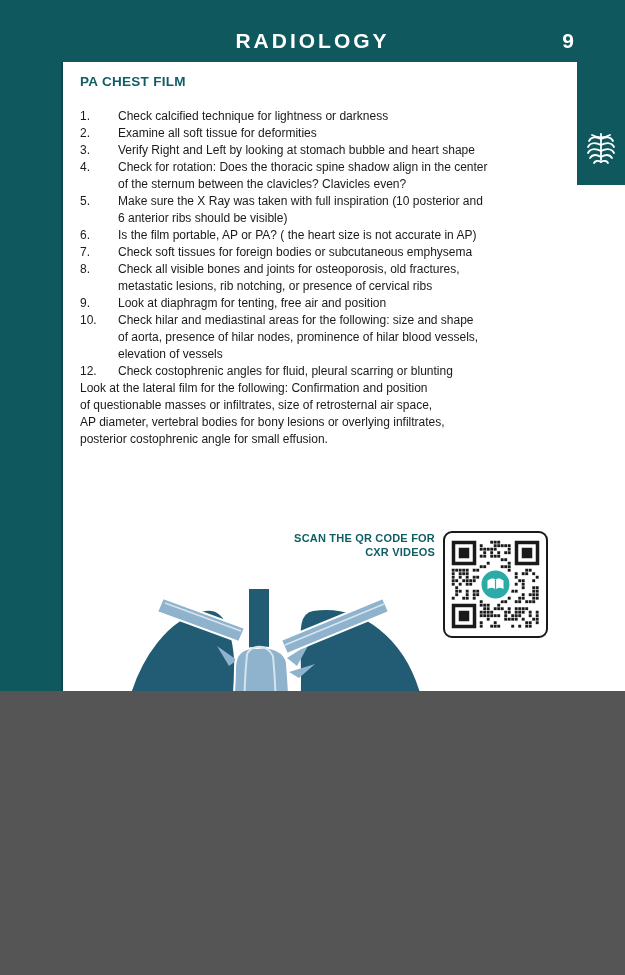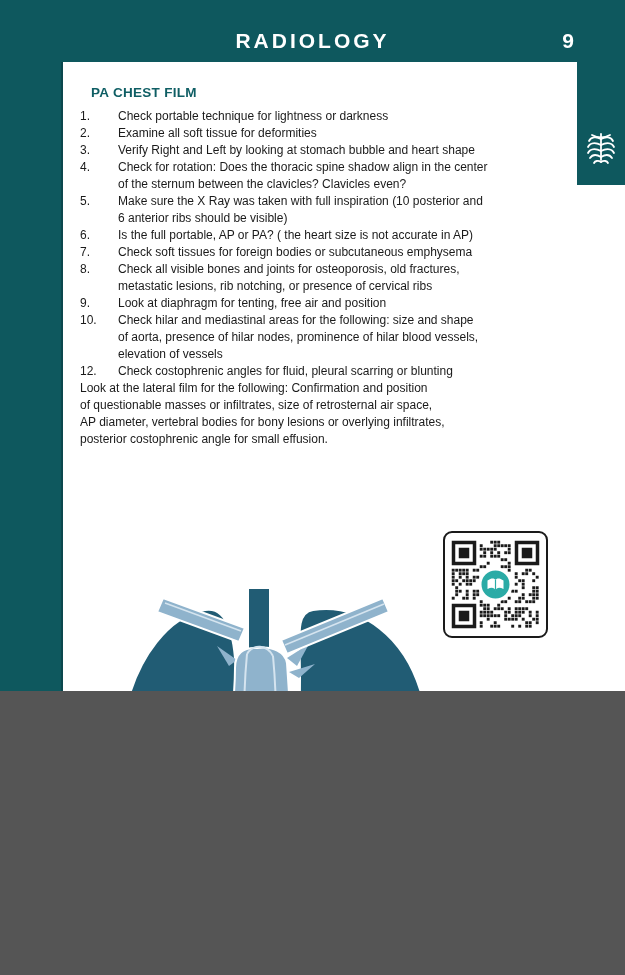--- a/index.html
+++ b/index.html
@@ -20,21 +20,21 @@
   .header-title{
     position:absolute;left:0;top:29px;width:625px;text-align:center;
     color:#ffffff;font-weight:bold;font-size:21px;letter-spacing:3px;
   }
   .page-number{
     position:absolute;left:558px;top:29px;width:20px;text-align:center;
     color:#ffffff;font-weight:bold;font-size:21px;
   }
 
   .section-title{
-    position:absolute;left:80px;top:74px;margin:11px;
+    position:absolute;left:80px;top:74px;margin:0;
     color:#0F5E64;font-size:13.5px;font-weight:bold;letter-spacing:.3px;
   }
 
   .checklist{position:absolute;left:80px;top:108px;}
   .row{display:flex;font-size:12px;line-height:17px;color:#1a1a1a;}
   .row .num{width:38px;flex:none;}
   .row .txt{width:458px;white-space:pre-line;}
 
   .qr-caption{
     position:absolute;left:240px;top:531px;width:195px;text-align:right;
@@ -88,21 +88,21 @@
         <path d="M0,13 C3,11 6,12 7,14"></path>
       </g>
     </svg>
   </div>
 
   <h2 class="section-title">PA CHEST FILM</h2>
 
   <div class="checklist">
     <div class="row">
         <span class="num">1.</span>
-        <span class="txt">Check portable technique for lightness or darkness</span>
+        <span class="txt">Check calcified technique for lightness or darkness</span>
       </div>
     <div class="row">
         <span class="num">2.</span>
         <span class="txt">Examine all soft tissue for deformities</span>
       </div>
     <div class="row">
         <span class="num">3.</span>
         <span class="txt">Verify Right and Left by looking at stomach bubble and heart shape</span>
       </div>
     <div class="row">
@@ -110,21 +110,21 @@
         <span class="txt">Check for rotation: Does the thoracic spine shadow align in the center
 of the sternum between the clavicles? Clavicles even?</span>
       </div>
     <div class="row">
         <span class="num">5.</span>
         <span class="txt">Make sure the X Ray was taken with full inspiration (10 posterior and
 6 anterior ribs should be visible)</span>
       </div>
     <div class="row">
         <span class="num">6.</span>
-        <span class="txt">Is the full portable, AP or PA? ( the heart size is not accurate in AP)</span>
+        <span class="txt">Is the film portable, AP or PA? ( the heart size is not accurate in AP)</span>
       </div>
     <div class="row">
         <span class="num">7.</span>
         <span class="txt">Check soft tissues for foreign bodies or subcutaneous emphysema</span>
       </div>
     <div class="row">
         <span class="num">8.</span>
         <span class="txt">Check all visible bones and joints for osteoporosis, old fractures,
 metastatic lesions, rib notching, or presence of cervical ribs</span>
       </div>
@@ -143,20 +143,24 @@
         <span class="txt">Check costophrenic angles for fluid, pleural scarring or blunting</span>
       </div>
     <div class="row">
         <span class="txt">Look at the lateral film for the following: Confirmation and position
 of questionable masses or infiltrates, size of retrosternal air space,
 AP diameter, vertebral bodies for bony lesions or overlying infiltrates,
 posterior costophrenic angle for small effusion.</span>
       </div>
   </div>
 
+  <div class="qr-caption">
+    <span>SCAN THE QR CODE FOR</span><br>
+    <span>CXR VIDEOS</span>
+  </div>
   <div class="qr-box">
     <svg id="qr-svg" width="89" height="91" viewBox="0 0 89 91">
 
       <g id="qr-modules" fill="#1a1a1a">
           <rect x="39.25" y="1.75" width="2.9" height="2.9"></rect>
           <rect x="42.75" y="1.75" width="2.9" height="2.9"></rect>
           <rect x="46.25" y="1.75" width="2.9" height="2.9"></rect>
           <rect x="28.75" y="5.25" width="2.9" height="2.9"></rect>
           <rect x="42.75" y="5.25" width="2.9" height="2.9"></rect>
           <rect x="46.25" y="5.25" width="2.9" height="2.9"></rect>

